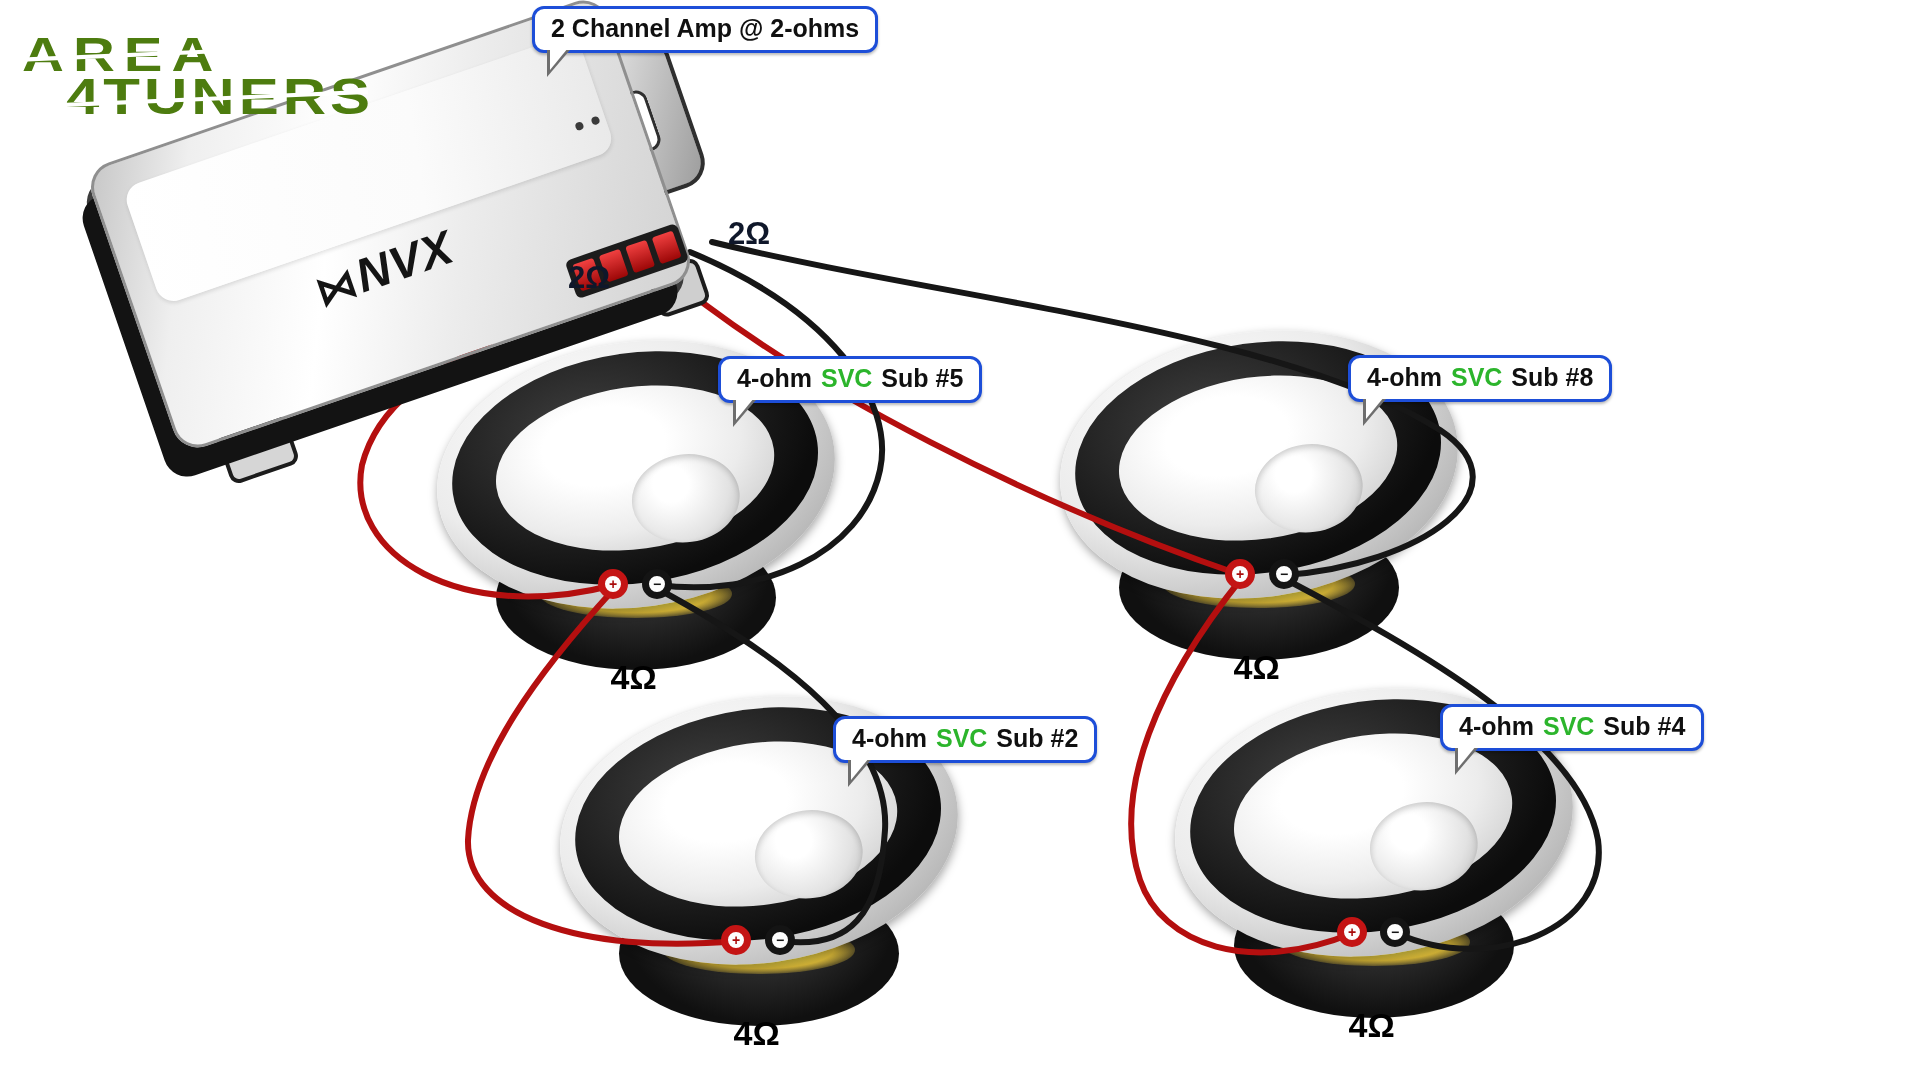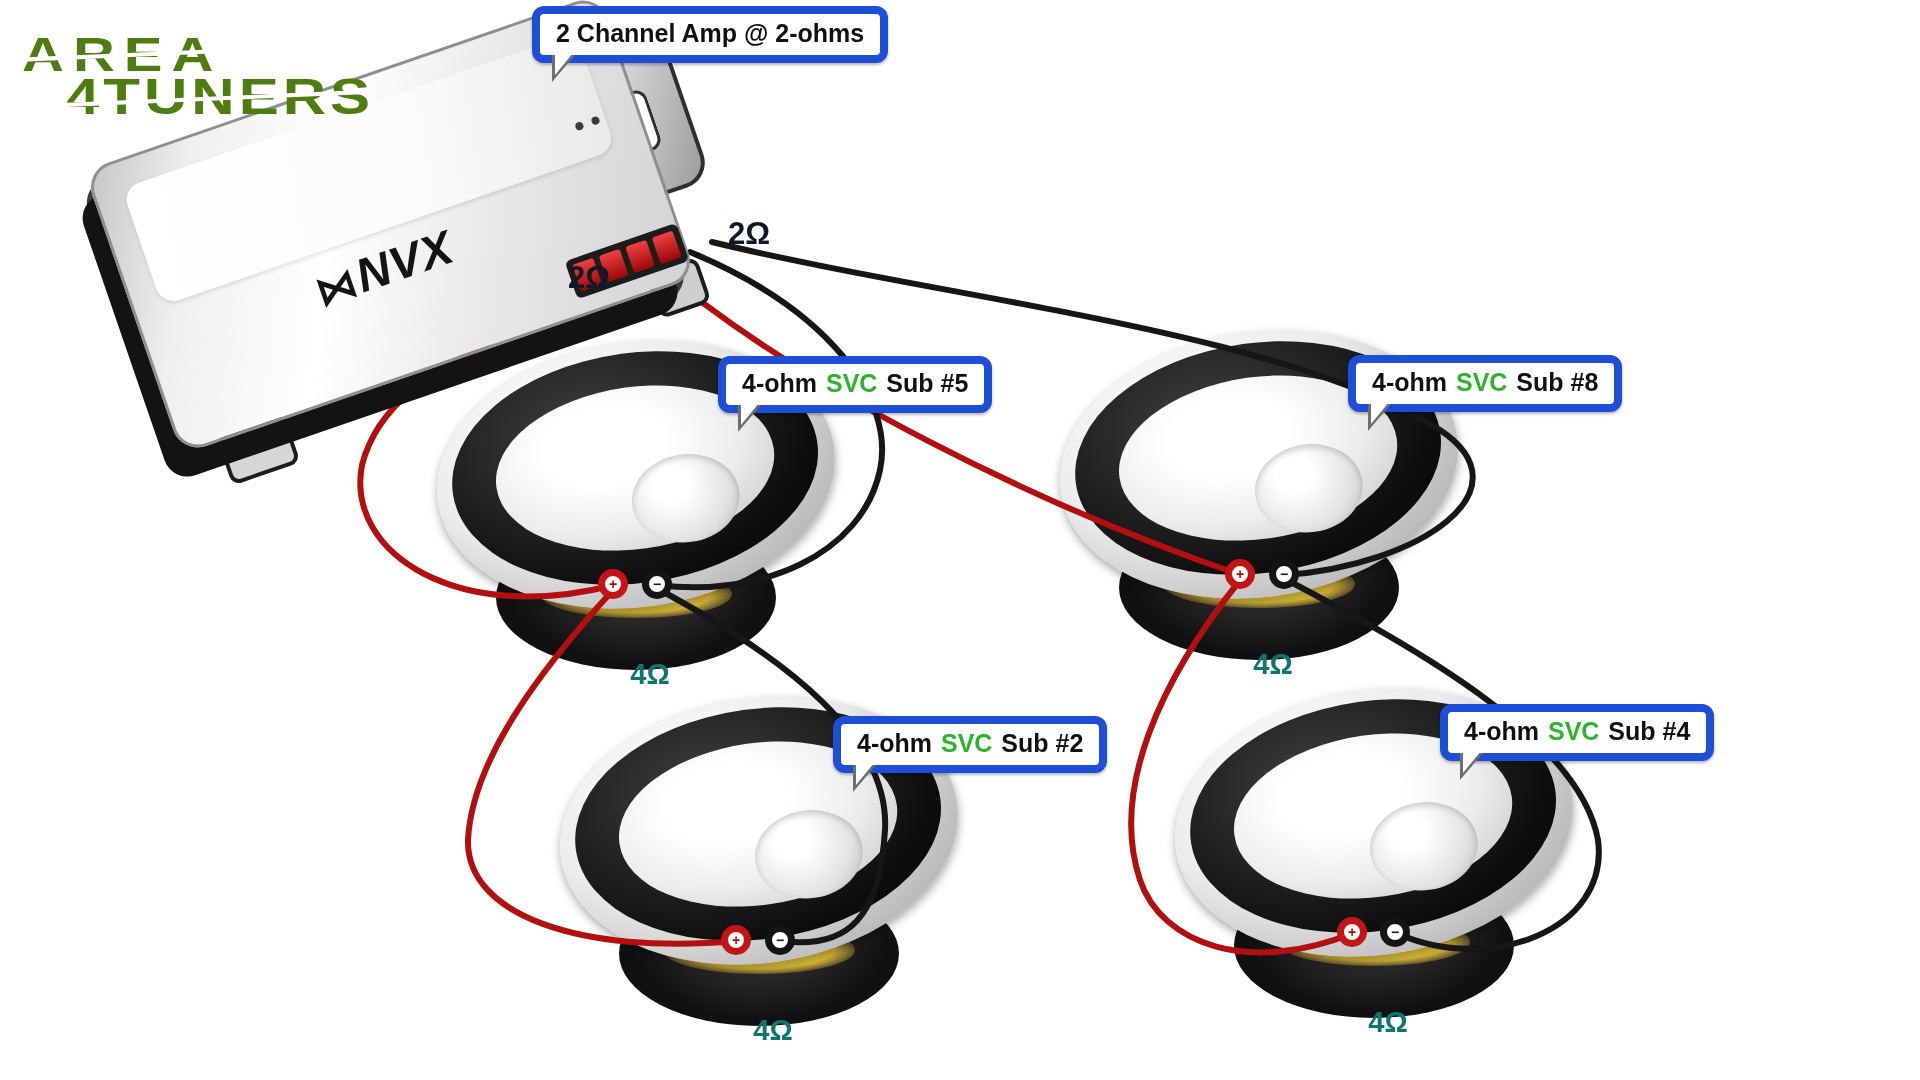--- a/index.html
+++ b/index.html
@@ -8,21 +8,21 @@
     background:#ffffff;
     font-family:"Liberation Sans", sans-serif;
   }
   
   .logo{position:absolute;left:22px;top:26px;z-index:7;color:#4d7c0f;font-weight:700;line-height:1;}
   .logo .l1,.logo .l2{position:relative;display:inline-block;transform:scaleY(.82);letter-spacing:9px;font-size:58px;}
   .logo .l2{display:block;margin-top:-16px;margin-left:44px;letter-spacing:4px;font-size:60px;}
   .logo .l1::after,.logo .l2::after{content:"";position:absolute;left:0;right:6px;top:46%;height:5px;background:#fff;transform:skewY(-3deg);}
   
   .callout{
-    position:absolute;z-index:6;background:#fff;border:8px solid #1d4ed8;border-radius:12px;
+    position:absolute;z-index:6;background:#fff;border:3px solid #1d4ed8;border-radius:12px;
     padding:5px 16px 7px;font-size:25px;font-weight:700;color:#101010;white-space:nowrap;
     box-shadow:0 2px 3px rgba(0,0,0,.28);
   }
   .callout::before{content:"";position:absolute;left:12px;bottom:-27px;width:0;height:0;
     border-top:27px solid #6e6e6e;border-right:23px solid transparent;}
   .callout::after{content:"";position:absolute;left:15px;bottom:-20px;width:0;height:0;
     border-top:22px solid #fff;border-right:18px solid transparent;}
   #callout-amp{left:532px;top:6px;}
   #callout-sub1{left:718px;top:356px;}
   #callout-sub3{left:1348px;top:355px;}
@@ -74,21 +74,21 @@
     background:radial-gradient(ellipse at 36% 30%,#ffffff 0%,#ececec 45%,#b9b9b9 78%,#8a8a8a 96%);
     box-shadow:0 4px 10px rgba(0,0,0,.35);}
   .surround{position:absolute;inset:4% 4% 9% 4%;border-radius:50%;
     background:radial-gradient(ellipse at 38% 32%,#404040,#0c0c0c 72%);}
   .cone{position:absolute;inset:17% 15% 22% 15%;border-radius:50%;
     background:radial-gradient(ellipse at 40% 34%,#ffffff 26%,#ececec 58%,#c7c7c7 92%);}
   .dustcap{position:absolute;left:48%;top:45%;width:27%;height:33%;border-radius:50%;
     background:radial-gradient(circle at 38% 32%,#ffffff 20%,#e2e2e2 65%,#b5b5b5);
     box-shadow:inset 0 3px 6px rgba(0,0,0,.18);}
   .ohm{position:absolute;left:50%;top:316px;transform:translateX(-55%);
-    font-size:29px;font-weight:700;color:#0f766e;z-index:5;margin-left:16px;}
+    font-size:34px;font-weight:700;color:#000000;z-index:5;}
   
   .term{position:absolute;z-index:4;width:30px;height:30px;border-radius:50%;background:#fdfdfd;
     box-sizing:border-box;border:7px solid #141414;display:flex;align-items:center;justify-content:center;}
   .term b{font-size:14px;line-height:1;font-weight:700;color:#141414;}
   .term.pos{border-color:#c41414;}
   .term.pos b{color:#a80b0b;}
   
   .wires{position:absolute;left:0;top:0;z-index:2;pointer-events:none;}
   .wire{fill:none;stroke-width:6;stroke-linecap:round;}
 </style>

